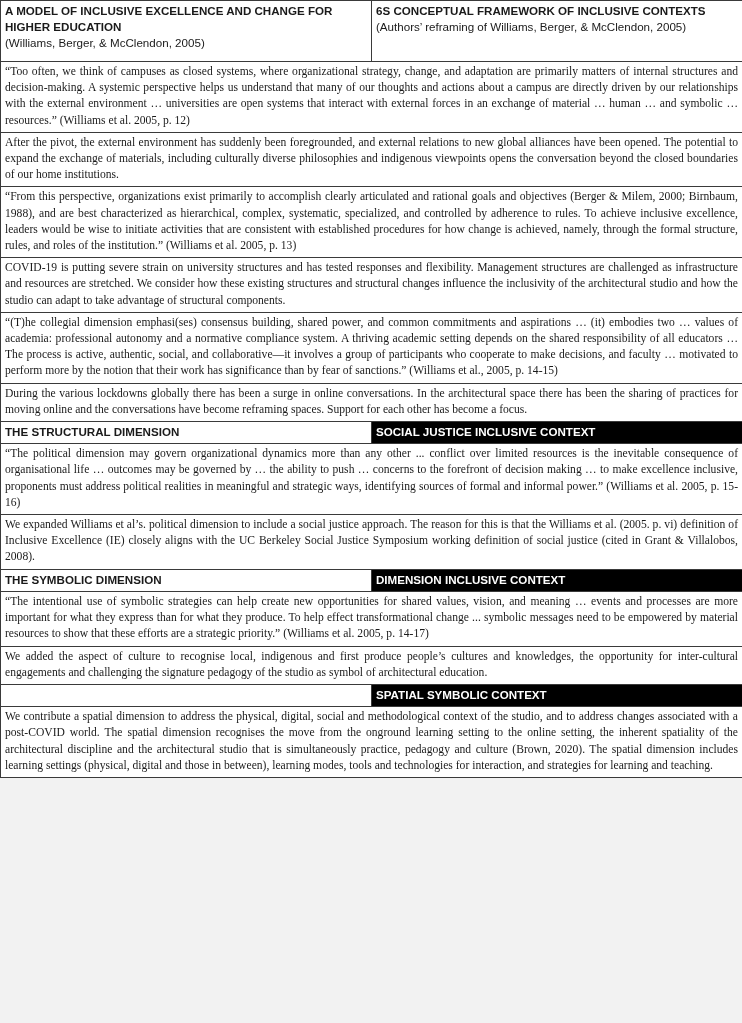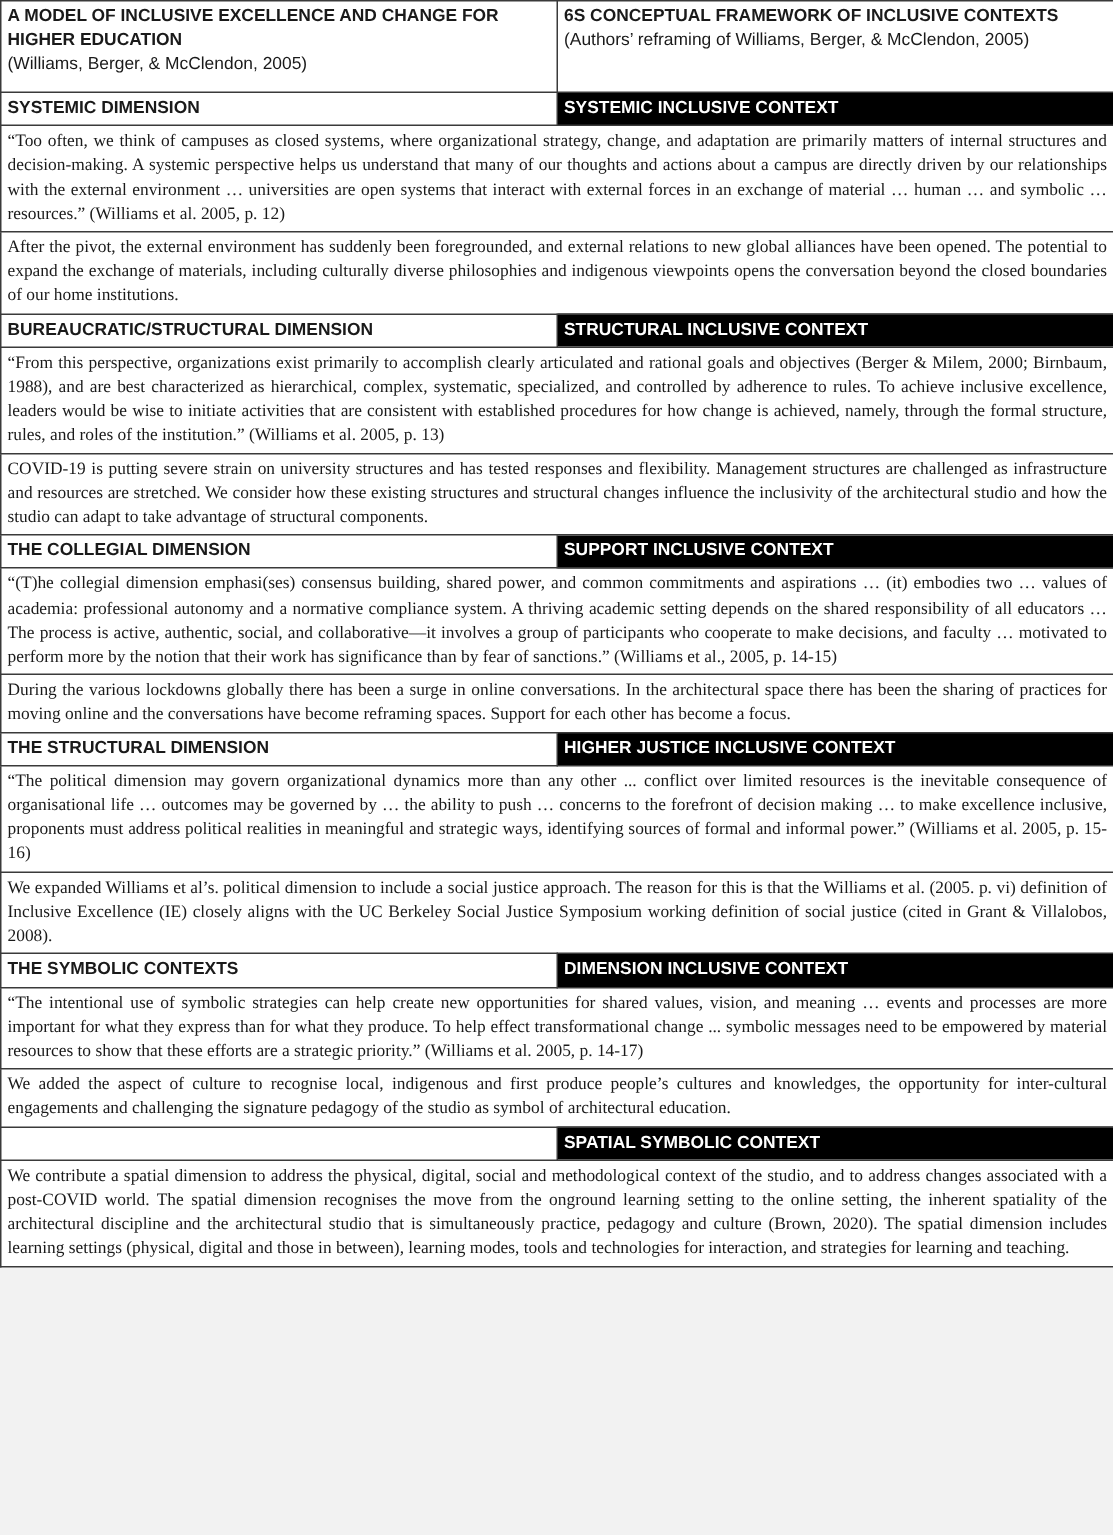--- a/index.html
+++ b/index.html
@@ -76,65 +76,53 @@
         <div class="head-title">A MODEL OF INCLUSIVE EXCELLENCE AND CHANGE FOR HIGHER EDUCATION</div>
         <div>(Williams, Berger, &amp; McClendon, 2005)</div>
       </td>
       <td class="head-cell">
         <div class="head-title">6S CONCEPTUAL FRAMEWORK OF INCLUSIVE CONTEXTS</div>
         <div>(Authors’ reframing of Williams, Berger, &amp; McClendon, 2005)</div>
       </td>
     </tr>
 
     <tr>
-      <td class="dim-label">SYSTEMIC DIMENSION</td>
-      <td class="ctx-label">SYSTEMIC INCLUSIVE CONTEXT</td>
-    </tr>
-    <tr>
       <td colspan="2" class="body-text">“Too often, we think of campuses as closed systems, where organizational strategy, change, and adaptation are primarily matters of internal structures and decision-making. A systemic perspective helps us understand that many of our thoughts and actions about a campus are directly driven by our relationships with the external environment … universities are open systems that interact with external forces in an exchange of material … human … and symbolic … resources.”  (Williams et al. 2005, p. 12)</td>
     </tr>
     <tr>
       <td colspan="2" class="body-text">After the pivot, the external environment has suddenly been foregrounded, and external relations to new global alliances have been opened. The potential to expand the exchange of materials, including culturally diverse philosophies and indigenous viewpoints opens the conversation beyond the closed boundaries of our home institutions.</td>
     </tr>
 
     <tr>
-      <td class="dim-label">BUREAUCRATIC/STRUCTURAL DIMENSION</td>
-      <td class="ctx-label">STRUCTURAL INCLUSIVE CONTEXT</td>
-    </tr>
-    <tr>
       <td colspan="2" class="body-text">“From this perspective, organizations exist primarily to accomplish clearly articulated and rational goals and objectives (Berger &amp; Milem, 2000; Birnbaum, 1988), and are best characterized as hierarchical, complex, systematic, specialized, and controlled by adherence to rules. To achieve inclusive excellence, leaders would be wise to initiate activities that are consistent with established procedures for how change is achieved, namely, through the formal structure, rules, and roles of the institution.” (Williams et al. 2005, p. 13)</td>
     </tr>
     <tr>
       <td colspan="2" class="body-text">COVID-19 is putting severe strain on university structures and has tested responses and flexibility. Management structures are challenged as infrastructure and resources are stretched. We consider how these existing structures and structural changes influence the inclusivity of the architectural studio and how the studio can adapt to take advantage of structural components.</td>
     </tr>
 
-    <tr>
-      <td class="dim-label">THE COLLEGIAL DIMENSION</td>
-      <td class="ctx-label">SUPPORT INCLUSIVE CONTEXT</td>
-    </tr>
     <tr>
       <td colspan="2" class="body-text">“(T)he collegial dimension emphasi(ses) consensus building, shared power, and common commitments and aspirations … (it) embodies two … values of academia: professional autonomy and a normative compliance system. A thriving academic setting depends on the shared responsibility of all educators … The process is active, authentic, social, and collaborative—it involves a group of participants who cooperate to make decisions, and faculty … motivated to perform more by the notion that their work has significance than by fear of sanctions.” (Williams et al., 2005, p. 14-15)</td>
     </tr>
     <tr>
       <td colspan="2" class="body-text">During the various lockdowns globally there has been a surge in online conversations. In the architectural space there has been the sharing of practices for moving online and the conversations have become reframing spaces. Support for each other has become a focus.</td>
     </tr>
 
     <tr>
       <td class="dim-label">THE STRUCTURAL DIMENSION</td>
-      <td class="ctx-label">HIGHER JUSTICE INCLUSIVE CONTEXT</td>
+      <td class="ctx-label">SOCIAL JUSTICE INCLUSIVE CONTEXT</td>
     </tr>
     <tr>
       <td colspan="2" class="body-text">“The political dimension may govern organizational dynamics more than any other ... conflict over limited resources is the inevitable consequence of organisational life … outcomes may be governed by … the ability to push … concerns to the forefront of decision making … to make excellence inclusive, proponents must address political realities in meaningful and strategic ways, identifying sources of formal and informal power.” (Williams et al. 2005, p. 15-16)</td>
     </tr>
     <tr>
       <td colspan="2" class="body-text">We expanded Williams et al’s. political dimension to include a social justice approach. The reason for this is that the Williams et al. (2005. p. vi) definition of Inclusive Excellence (IE) closely aligns with the UC Berkeley Social Justice Symposium working definition of social justice (cited in Grant &amp; Villalobos, 2008).</td>
     </tr>
 
     <tr>
-      <td class="dim-label">THE SYMBOLIC CONTEXTS</td>
+      <td class="dim-label">THE SYMBOLIC DIMENSION</td>
       <td class="ctx-label">DIMENSION INCLUSIVE CONTEXT</td>
     </tr>
     <tr>
       <td colspan="2" class="body-text">“The intentional use of symbolic strategies can help create new opportunities for shared values, vision, and meaning … events and processes are more important for what they express than for what they produce. To help effect transformational change ... symbolic messages need to be empowered by material resources to show that these efforts are a strategic priority.” (Williams et al. 2005, p. 14-17)</td>
     </tr>
     <tr>
       <td colspan="2" class="body-text">We added the aspect of culture to recognise local, indigenous and first produce people’s cultures and knowledges, the opportunity for inter-cultural engagements and challenging the signature pedagogy of the studio as symbol of architectural education.</td>
     </tr>
 
     <tr>

